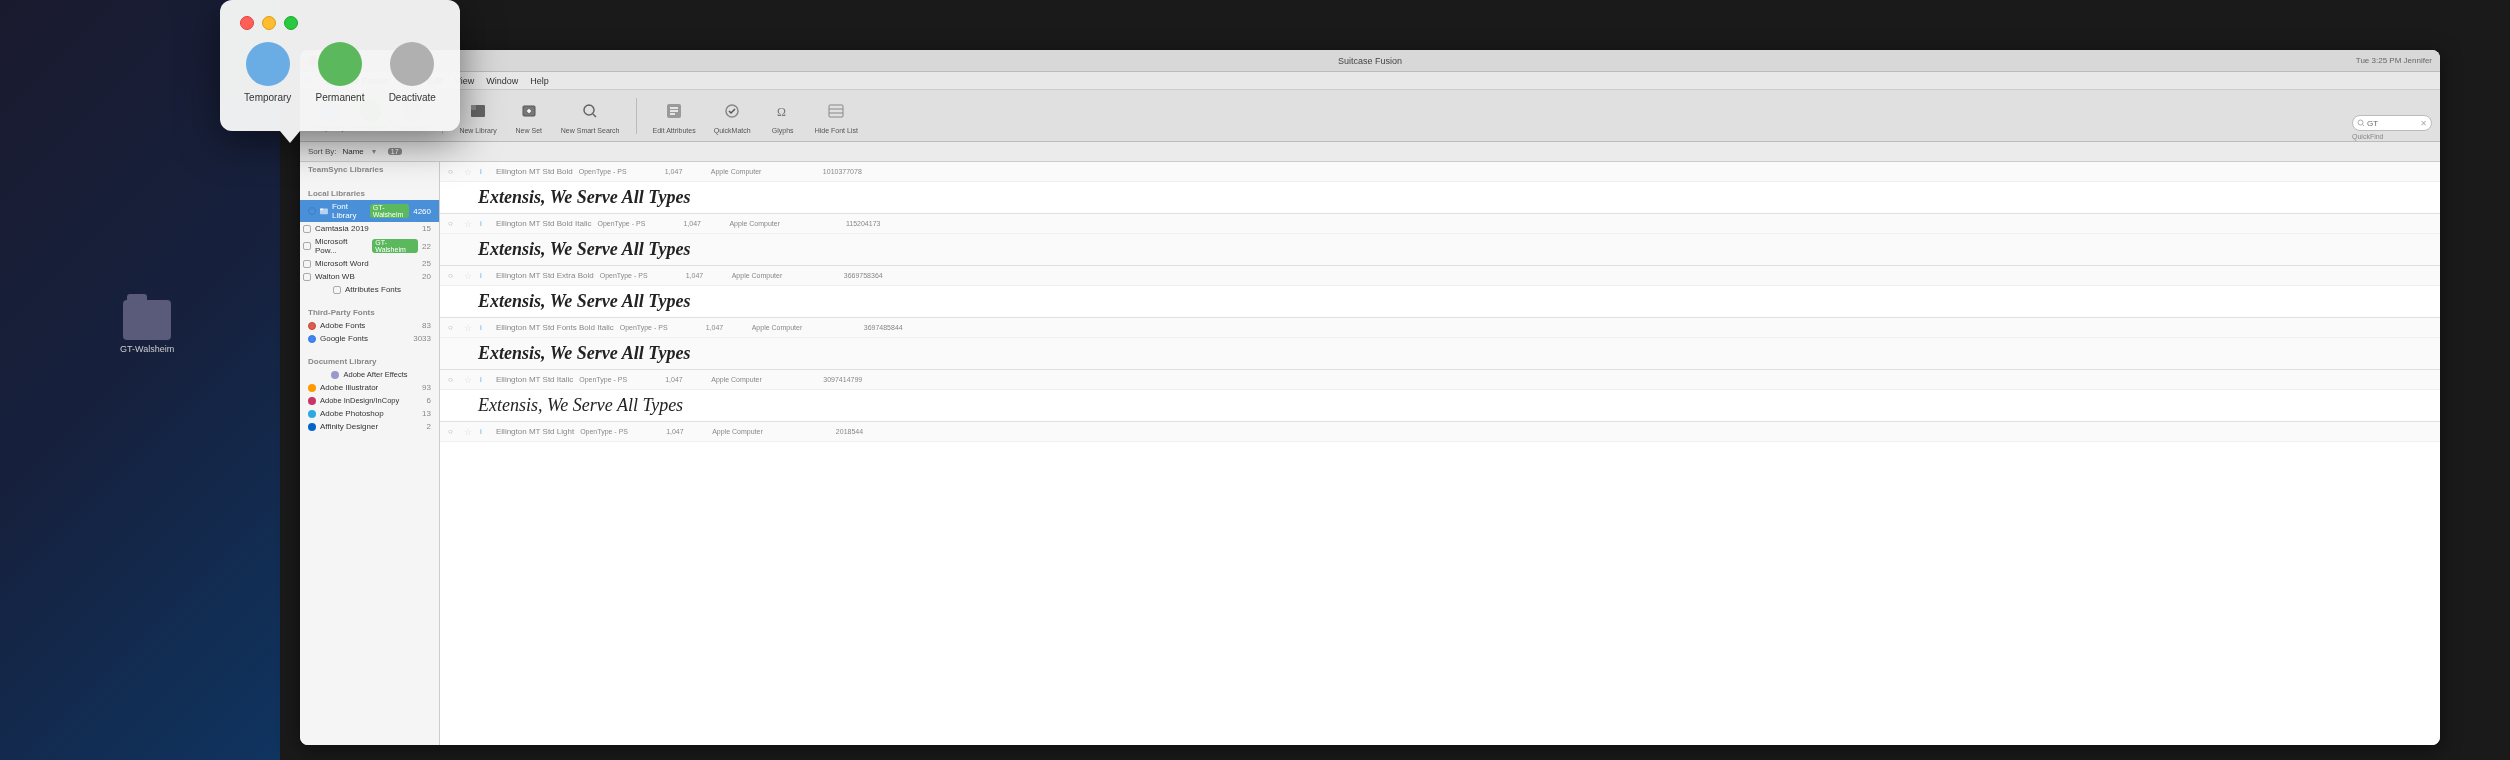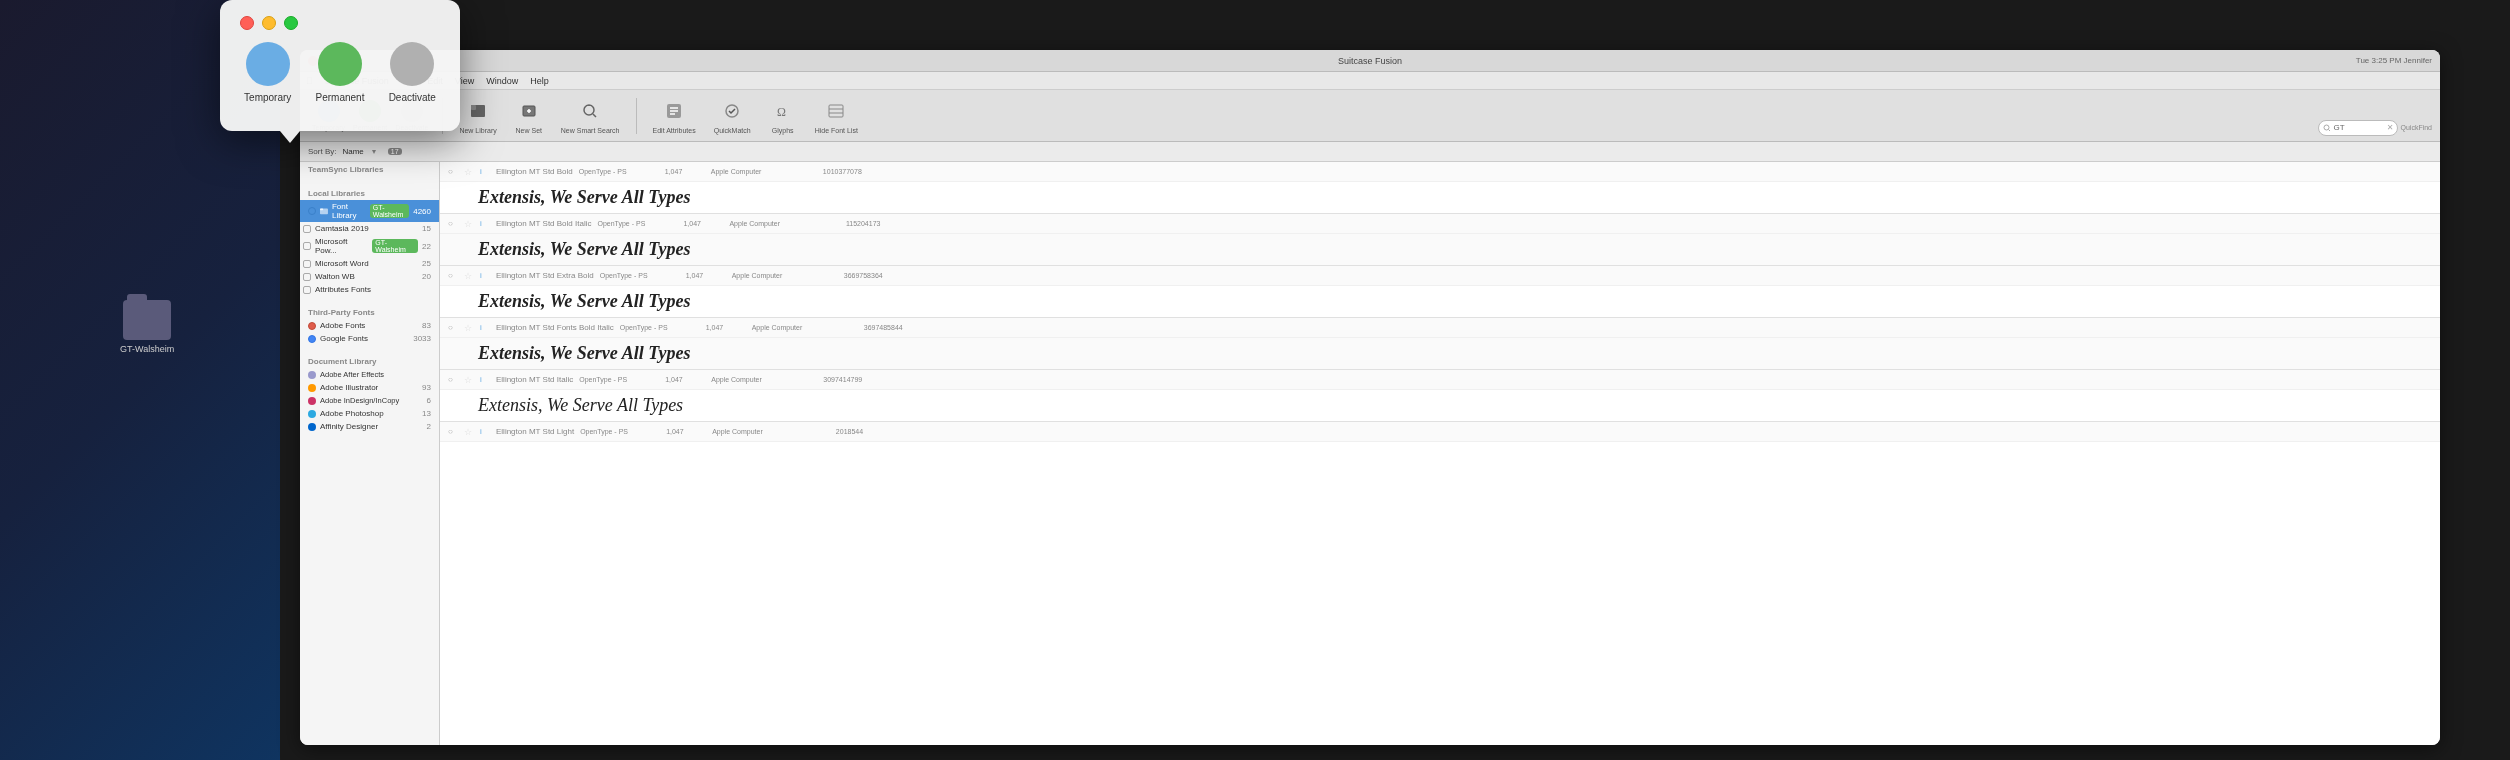--- a/index.html
+++ b/index.html
@@ -301,20 +301,21 @@
     }
 
     .library-item {
       display: flex;
       align-items: center;
       padding: 2px 8px;
       font-size: 8px;
       color: #333;
       gap: 4px;
       cursor: pointer;
+      justify-content: center;
     }
 
     .library-item.selected {
       background: #4a90d9;
       color: white;
     }
 
     .library-item.selected .lib-count {
       color: white;
     }
@@ -577,21 +578,21 @@
       <div class="toolbar-icon-box">
         <svg width="18" height="18" viewBox="0 0 18 18" fill="none">
           <rect x="2" y="3" width="14" height="12" rx="1" stroke="#888" stroke-width="1" fill="none"></rect>
           <line x1="2" y1="7" x2="16" y2="7" stroke="#888" stroke-width="1"></line>
           <line x1="2" y1="11" x2="16" y2="11" stroke="#888" stroke-width="1"></line>
         </svg>
       </div>
       <span class="toolbar-label">Hide Font List</span>
     </div>
 
-    <div style="margin-left:auto;display:flex;flex-direction:row;align-items:center;gap:2px;margin-top:24px;">
+    <div style="margin-left:auto;display:flex;flex-direction:column;gap:2px;margin-top:24px;">
       <div class="search-box">
         <svg width="8" height="8" viewBox="0 0 8 8" fill="none">
           <circle cx="3.5" cy="3.5" r="2.5" stroke="#aaa" stroke-width="1" fill="none"></circle>
           <line x1="5.5" y1="5.5" x2="7" y2="7" stroke="#aaa" stroke-width="1"></line>
         </svg>
         <span style="font-size:8px;color:#666;">GT</span>
         <span style="margin-left:auto;font-size:8px;color:#aaa;">✕</span>
       </div>
       <span style="font-size:7px;color:#888;">QuickFind</span>
     </div>

